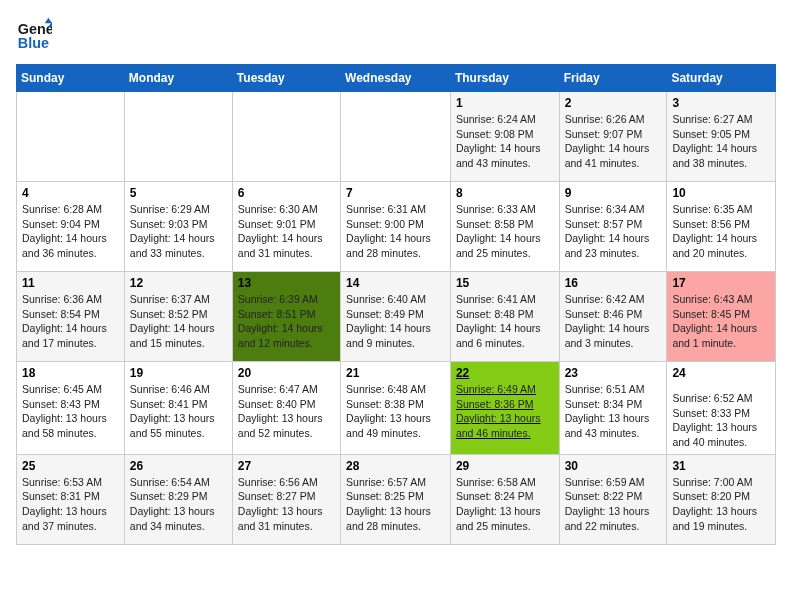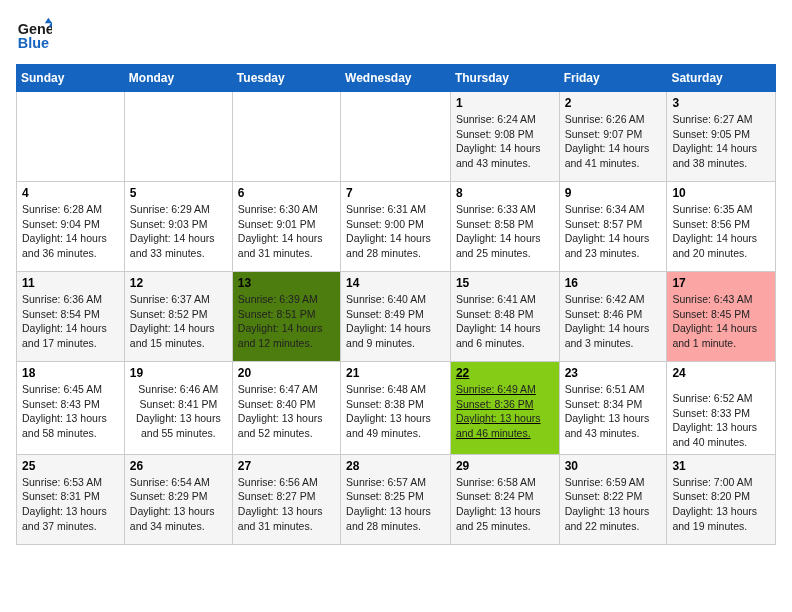--- a/index.html
+++ b/index.html
@@ -248,21 +248,21 @@
       <tr>
         <td style="background: rgb(255, 255, 255);">
           <span class="day-num">18</span>
           <div class="day-info" style="white-space: pre-line;">Sunrise: 6:45 AM
 Sunset: 8:43 PM
 Daylight: 13 hours
 and 58 minutes.</div>
         </td>
         <td style="background: rgb(255, 255, 255);">
           <span class="day-num">19</span>
-          <div class="day-info" style="white-space: pre-line; text-align: center;">Sunrise: 6:46 AM
+          <div class="day-info" style="white-space: pre-line;">Sunrise: 6:46 AM
 Sunset: 8:41 PM
 Daylight: 13 hours
 and 55 minutes.</div>
         </td>
         <td style="background: rgb(255, 255, 255);">
           <span class="day-num">20</span>
           <div class="day-info" style="white-space: pre-line;">Sunrise: 6:47 AM
 Sunset: 8:40 PM
 Daylight: 13 hours
 and 52 minutes.</div>

